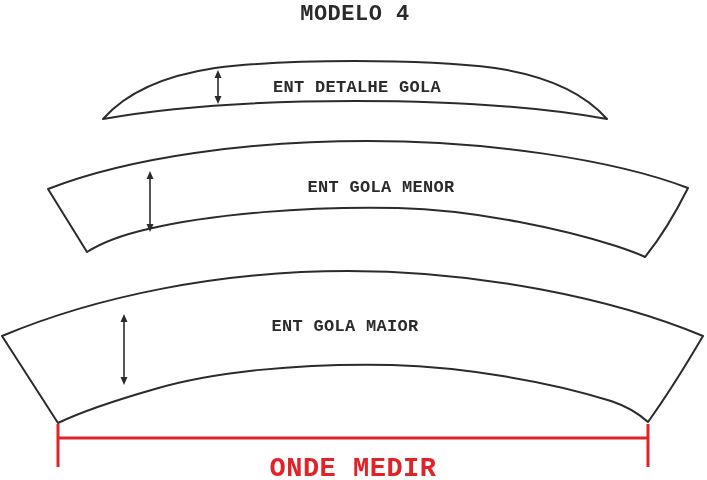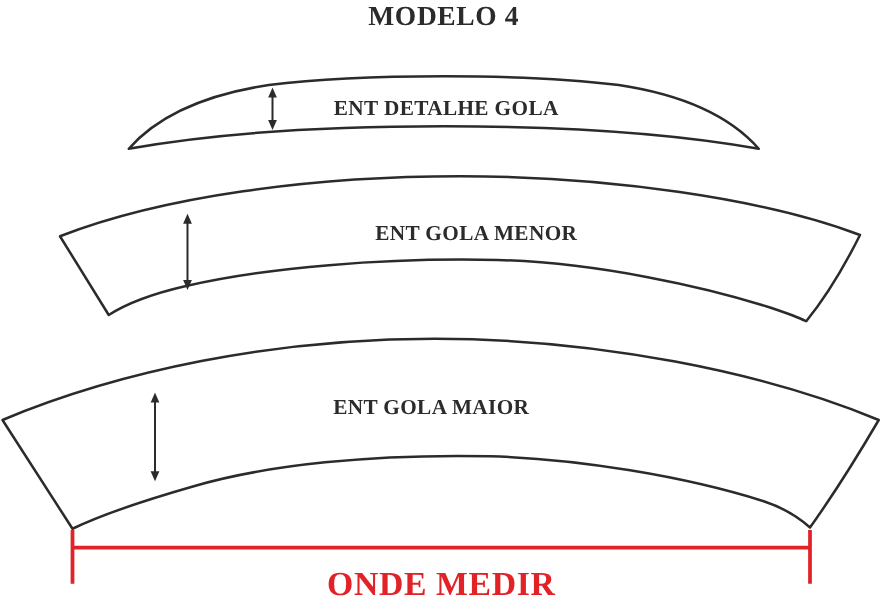--- a/index.html
+++ b/index.html
@@ -6,21 +6,21 @@
     margin: 0;
     padding: 0;
     background: #ffffff;
   }
   .canvas {
     position: relative;
     width: 707px;
     height: 480px;
     background: var(--background, #ffffff);
     overflow: hidden;
-    font-family: Liberation Serif, serif;
+    font-family: Liberation Mono, monospace;
   }
   svg { display: block; }
   .outline {
     fill: #ffffff;
     stroke: var(--outline, #2b2b2b);
     stroke-width: 2;
     stroke-linejoin: round;
   }
   .arrow-line {
     stroke: var(--outline, #2b2b2b);

